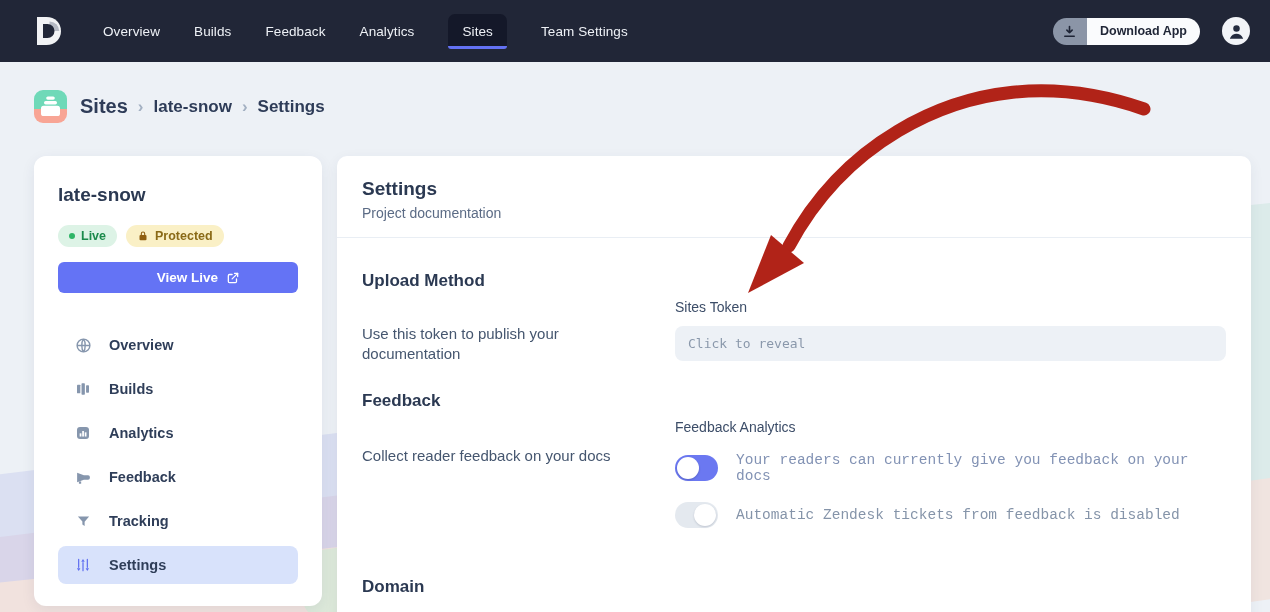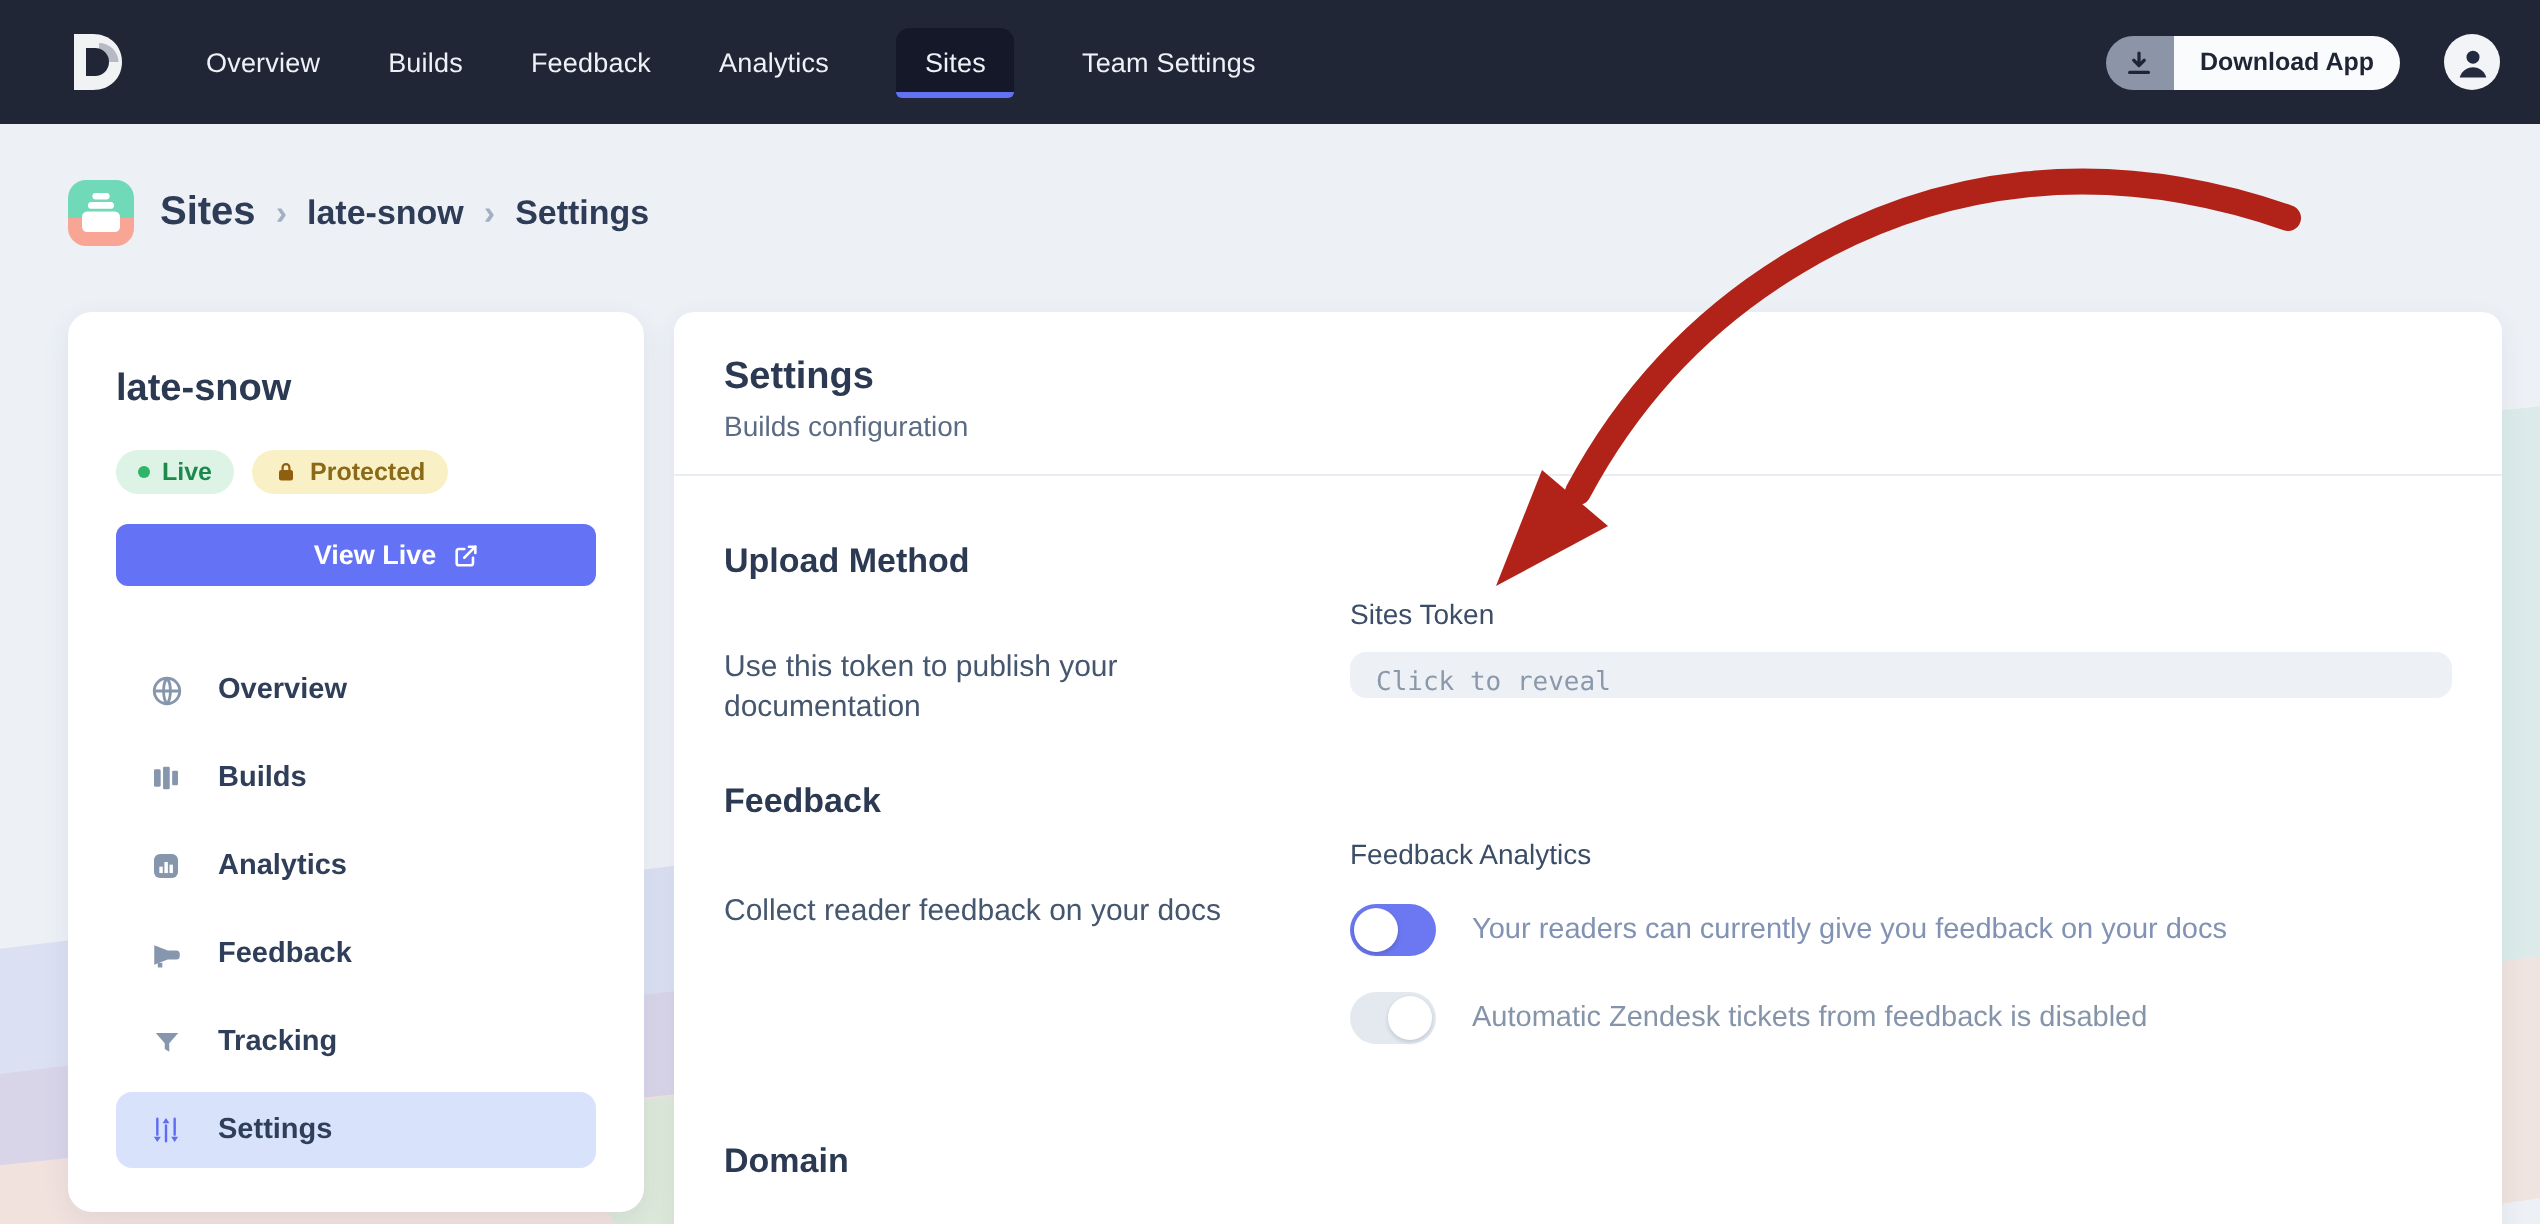--- a/index.html
+++ b/index.html
@@ -57,33 +57,33 @@
   .main-card { position:absolute; left:337px; top:156px; width:914px; height:480px; background:#ffffff; border-radius:10px; box-shadow:0 4px 14px rgba(40,55,90,.07); z-index:1; }
   .main-header { padding:22px 25px 16px; border-bottom:1px solid #e9eef4; }
   .main-title { font-size:19px; font-weight:700; color:#2b3952; }
   .main-subtitle { margin-top:5px; font-size:14px; color:#5b6b85; }
   .main-body { padding:10px 25px 0; }
   .section-grid { display:grid; grid-template-columns:313px 1fr; }
   .sec-upload { margin-top:22px; }
   .sec-heading { font-size:17px; font-weight:700; color:#2b3952; line-height:22px; }
   .sec-desc { margin-top:32px; font-size:15px; line-height:20px; color:#45566f; max-width:232px; }
   .field-label { margin-top:28px; font-size:14px; font-weight:500; color:#3c4d68; line-height:18px; }
-  .token-field { margin-top:10px; width:551px; height:23px; background:#edf1f6; border-radius:8px; display:flex; align-items:flex-end; padding:0 13px; cursor:pointer; }
+  .token-field { margin-top:10px; width:551px; height:35px; background:#edf1f6; border-radius:8px; display:flex; align-items:center; padding:0 13px; cursor:pointer; }
   .token-field .token-text { font-family:"DejaVu Sans Mono","Liberation Mono",monospace; font-size:13px; color:#8a98ab; }
   .sec-feedback { margin-top:26px; }
   .sec-feedback .sec-desc { margin-top:34px; max-width:280px; }
   .toggle-row { display:flex; align-items:center; gap:18px; margin-top:16px; }
   .toggle-row + .toggle-row { margin-top:18px; }
   .toggle { width:43px; height:26px; border-radius:13px; position:relative; cursor:pointer; flex:none; }
   .toggle .knob { position:absolute; top:2px; width:22px; height:22px; border-radius:50%; background:#ffffff; box-shadow:0 1px 2px rgba(30,40,70,.25); }
   .toggle.on { background:#6b78f1; }
   .toggle.on .knob { left:2px; }
   .toggle.off { background:#e4e9ef; }
   .toggle.off .knob { right:2px; box-shadow:0 1px 2px rgba(30,40,70,.18); }
-  .toggle-label { font-size:14.5px; color:#8292b4; }
+  .toggle-label { font-size:14.5px; color:#8292b4;font-family:Liberation Mono, monospace; }
   .toggle-label.muted { color:#8594a9; }
   .sec-domain { margin-top:48px; }
 
   
   .arrow-overlay { position:absolute; left:0; top:0; z-index:4; pointer-events:none; }
 </style>
 </head>
 <body>
 
 <div class="page">
@@ -225,21 +225,21 @@
           </svg>
         </span>
         <span class="lbl">Settings</span>
       </div>
     </nav>
   </aside>
 
   <main class="main-card">
     <div class="main-header">
       <h1 class="main-title">Settings</h1>
-      <p class="main-subtitle">Builds configuration</p>
+      <p class="main-subtitle">Project documentation</p>
     </div>
     <div class="main-body">
 
       <section class="section-grid sec-upload">
         <div>
           <h3 class="sec-heading">Upload Method</h3>
           <p class="sec-desc">Use this token to publish your documentation</p>
         </div>
         <div>
           <div class="field-label">Sites Token</div>

